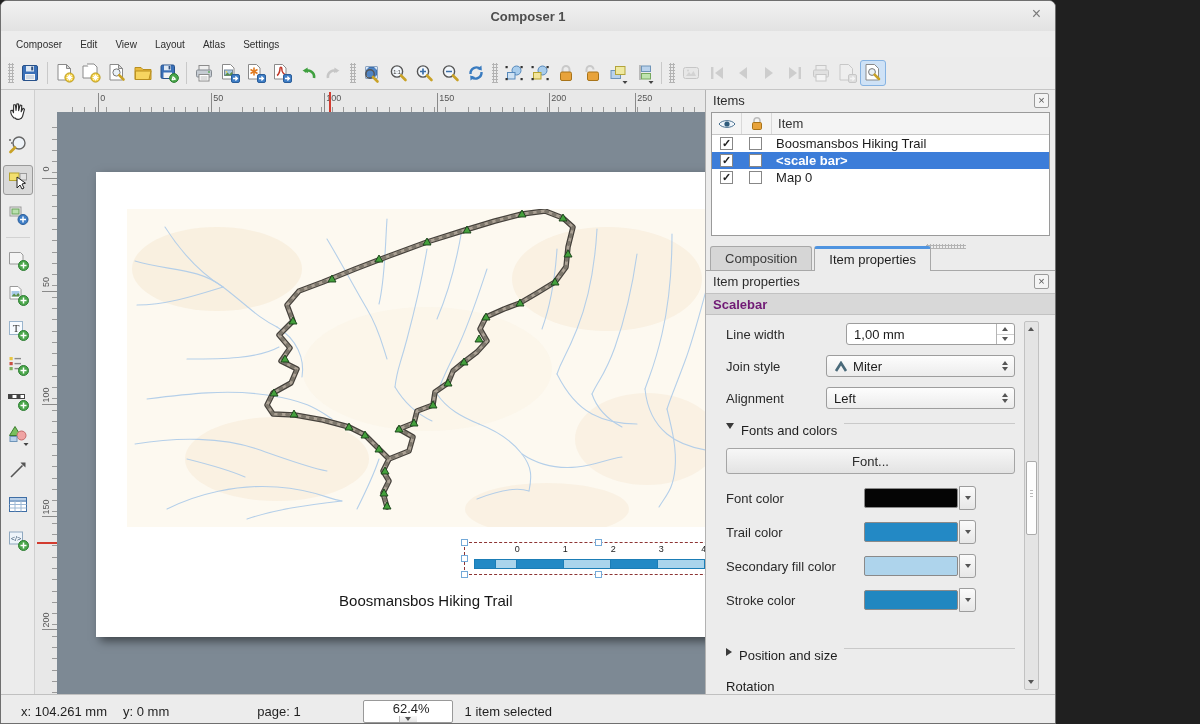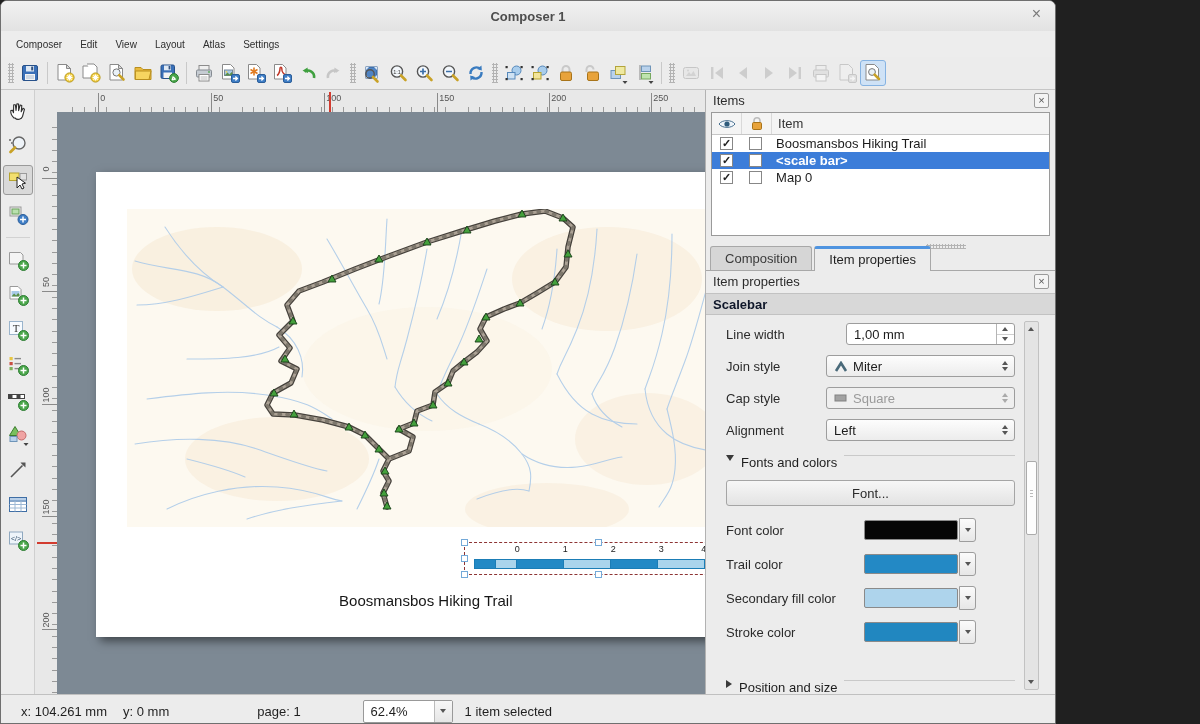--- a/index.html
+++ b/index.html
@@ -66,21 +66,21 @@
   .irow .cbcell{width:29px;display:flex;justify-content:center;}
   .cb{width:13px;height:13px;border:1px solid #878787;background:#fff;box-sizing:border-box;font-size:11px;line-height:10px;font-weight:bold;color:#222;text-align:center;}
   .irow .ilabel{padding-left:6px;white-space:nowrap;}
   .irow.sel{background:#3c7dd9;}
   .irow.sel .ilabel{color:#fff;font-weight:bold;}
   .tabbar{margin-top:8px;display:flex;align-items:flex-end;height:26px;border-bottom:1px solid #a8a8a8;padding-left:4px;position:relative;}
   .tabgrip{position:absolute;top:0;left:220px;width:40px;height:5px;background-image:radial-gradient(#b3b3b3 1px,transparent 1.1px);background-size:3px 3px;}
   .tab{font-size:13px;color:#3a3a3a;padding:4px 14px;border:1px solid #a8a8a8;border-bottom:none;background:#d6d6d6;border-radius:3px 3px 0 0;margin-right:2px;}
   .tab.active{background:#ececec;border-top:3px solid #4f94e0;padding-top:3px;color:#1e1e1e;position:relative;top:1px;}
   .sectionband{height:20px;background:#d8d8d8;border-top:1px solid #c2c2c2;border-bottom:1px solid #c2c2c2;
-               font-size:13px;font-weight:bold;color:#0f172a;display:flex;align-items:center;padding-left:7px;margin-top:2px;}
+               font-size:13px;font-weight:bold;color:#701a75;display:flex;align-items:center;padding-left:7px;margin-top:2px;}
   .propsarea{position:relative;flex:1;overflow:hidden;padding:8px 40px 0 20px;}
   .prow{display:flex;align-items:center;margin-bottom:10px;}
   .prow .plabel{width:100px;font-size:13px;color:#2b2b2b;flex:none;}
   .prow.dis .plabel{color:#2b2b2b;}
   .control{flex:1;height:22px;box-sizing:border-box;border:1px solid #9d9d9d;border-radius:3px;background:linear-gradient(#fdfdfd,#ececec);
            display:flex;align-items:center;position:relative;font-size:13px;color:#1c1c1c;}
   .spin{background:#ffffff;margin-left:20px;}
   .control .ctext{padding-left:7px;flex:1;display:flex;align-items:center;gap:5px;}
   .control.dis{background:#efefef;color:#9a9a9a;}
   .spinbtns{width:17px;height:100%;border-left:1px solid #b5b5b5;display:flex;flex-direction:column;}
@@ -102,21 +102,21 @@
   .swatch{width:92px;height:18px;border:1px solid #8a8a8a;border-radius:2px;}
   .swarrow{width:15px;height:22px;border:1px solid #9d9d9d;border-radius:0 3px 3px 0;margin-left:1px;background:linear-gradient(#fbfbfb,#e7e7e7);
            display:flex;align-items:center;justify-content:center;}
   .vscroll{position:absolute;right:16px;top:6px;bottom:4px;width:15px;background:#e4e4e4;border:1px solid #c2c2c2;border-radius:2px;box-sizing:border-box;}
   .vsbtn{height:14px;display:flex;align-items:center;justify-content:center;}
   .vsthumb{position:absolute;left:1px;right:1px;top:38%;height:72px;background:#fdfdfd;border:1px solid #ababab;border-radius:2px;}
   .vsthumb::after{content:"";position:absolute;left:3px;right:3px;top:31px;height:1px;background:#bbb;box-shadow:0 3px 0 #bbb,0 -3px 0 #bbb;}
   
   .statusbar{height:32px;border-top:1px solid #c0c0c0;background:#ececec;display:flex;align-items:center;font-size:13px;color:#1f1f1f;}
   .sb-x{margin-left:20px;} .sb-y{margin-left:16px;} .sb-page{margin-left:88px;}
-  .zoombox{margin-left:62px;width:88px;height:21px;background:#fff;border:1px solid #999;border-radius:2px;display:flex;align-items:center;}
+  .zoombox{margin-left:62px;width:88px;height:21px;background:#fff;border:1px solid #999;border-radius:2px;display:flex;align-items:center;flex-direction:column;}
   .zoombox .zval{flex:1;padding-left:7px;}
   .zoombox .zarrow{width:17px;height:100%;border-left:1px solid #bbb;display:flex;align-items:center;justify-content:center;background:linear-gradient(#f7f7f7,#e6e6e6);}
   .sb-sel{margin-left:12px;}
 </style>
 </head>
 <body>
 
 <div class="window">
 
   <div class="titlebar">
@@ -501,21 +501,21 @@
     </div>
 
     <div class="canvaswrap">
       <div class="corner"></div>
       <div class="rulertop">
         <span class="rtlabel" style="left:43px">0</span>
         <span class="rtlabel" style="left:156px">50</span>
         <span class="rtlabel" style="left:269px">100</span>
         <span class="rtlabel" style="left:382px">150</span>
         <span class="rtlabel" style="left:494px">200</span>
-        <span class="rtlabel" style="left:596px">250</span>
+        <span class="rtlabel" style="left:580px">250</span>
         <span class="rtlabel" style="left:716px">300</span>
         <div class="rtmark" style="left:272px"></div>
       </div>
       <div class="rulerleft">
         <span class="rllabel" style="top:52px">0</span>
         <span class="rllabel" style="top:165px">50</span>
         <span class="rllabel" style="top:278px">100</span>
         <span class="rllabel" style="top:390px">150</span>
         <span class="rllabel" style="top:503px">200</span>
         <div class="rlmark" style="top:430px"></div>
@@ -722,35 +722,20 @@
                   <polyline points="2,10 7,2 12,10" fill="none" stroke="#4a6a7a" stroke-width="2.6"></polyline>
                 </svg>
                 <span>Miter</span>
               </span>
             <span class="combarrows">
                 <span class="tri-up"></span>
                 <span class="tri-dn"></span>
               </span>
           </div>
         </div>
-        <div class="prow dis">
-          <span class="plabel">Cap style</span>
-          <div class="control dis">
-            <span class="ctext">
-                <svg width="14" height="10" viewBox="0 0 14 10">
-                  <rect x="1" y="2" width="11" height="6" fill="#a2a2a2" stroke="#818181"></rect>
-                </svg>
-                <span>Square</span>
-              </span>
-            <span class="combarrows">
-                <span class="tri-up"></span>
-                <span class="tri-dn"></span>
-              </span>
-          </div>
-        </div>
         <div class="prow">
           <span class="plabel">Alignment</span>
           <div class="control">
             <span class="ctext">
                 <span>Left</span>
               </span>
             <span class="combarrows">
                 <span class="tri-up"></span>
                 <span class="tri-dn"></span>
               </span>

